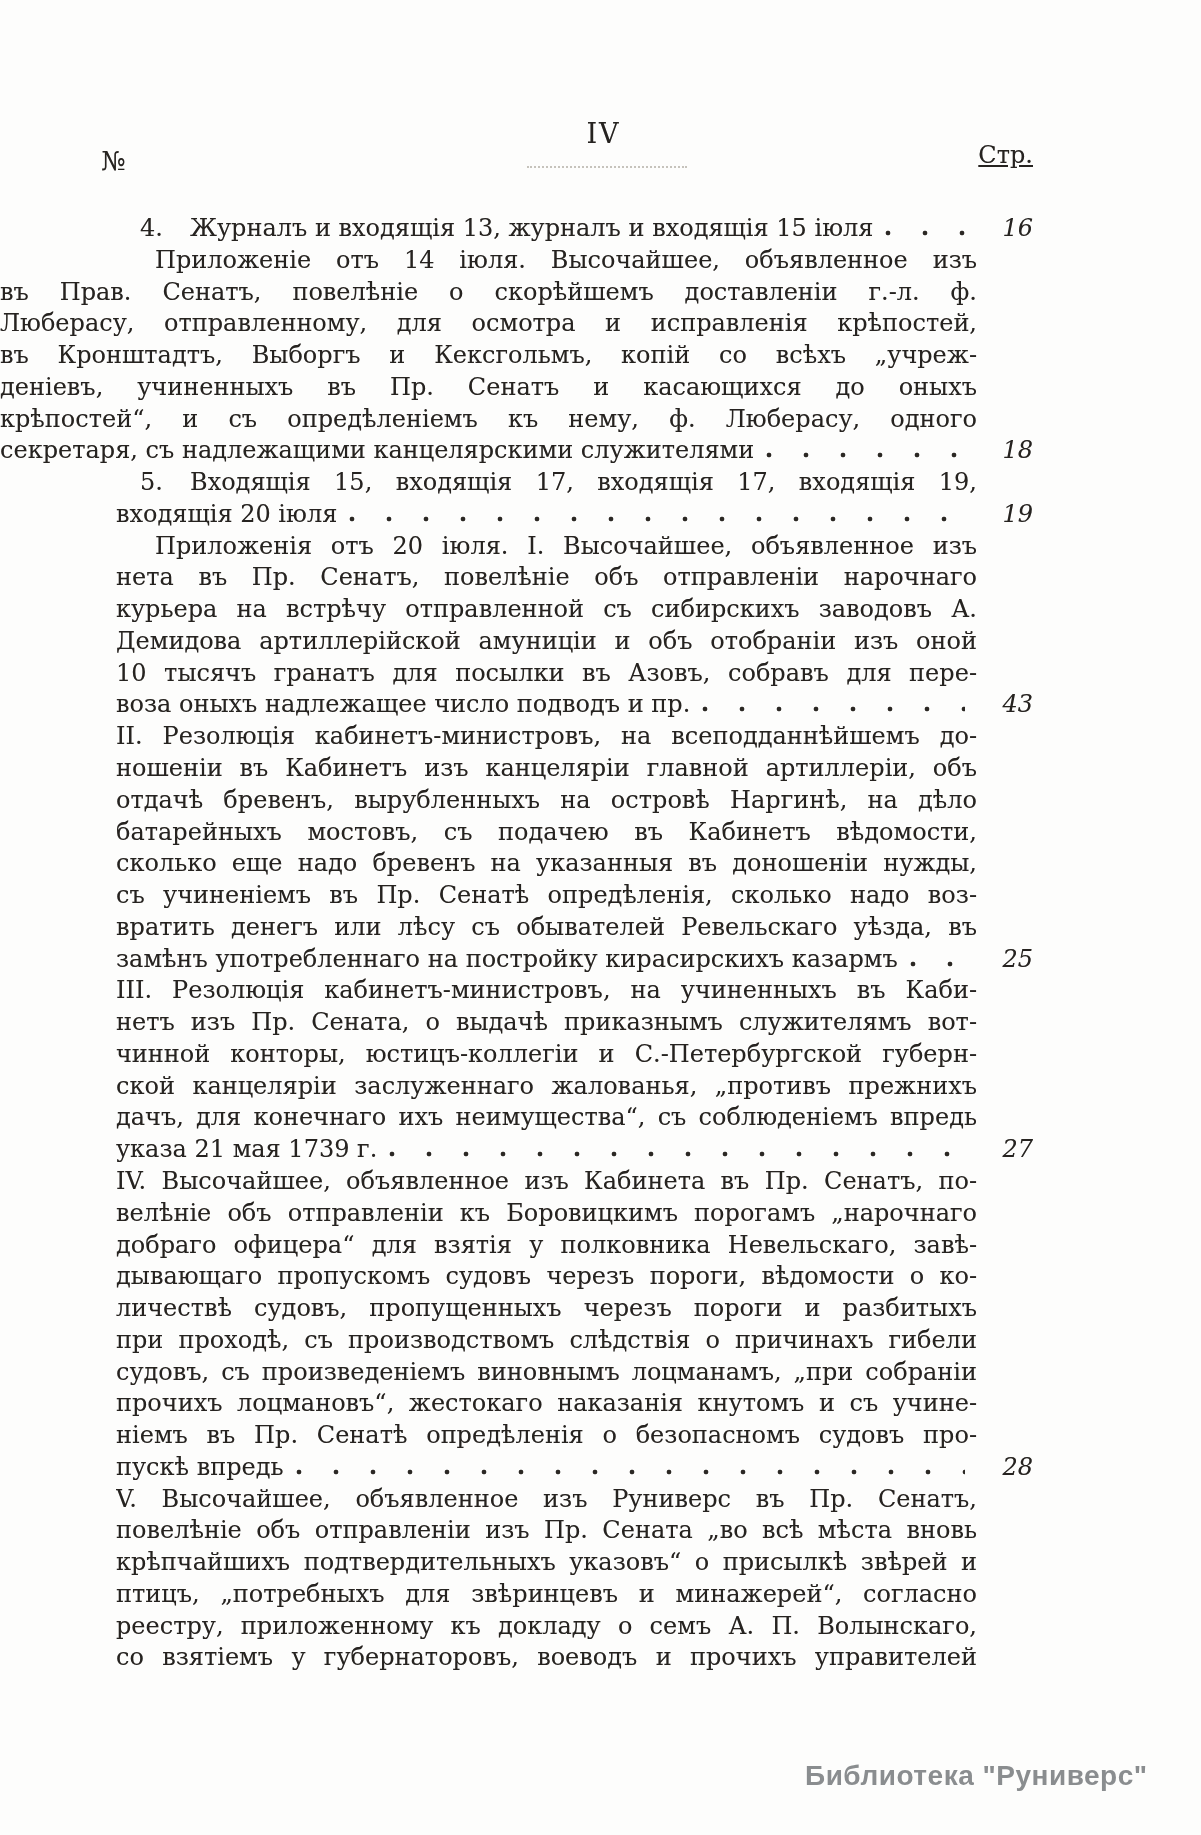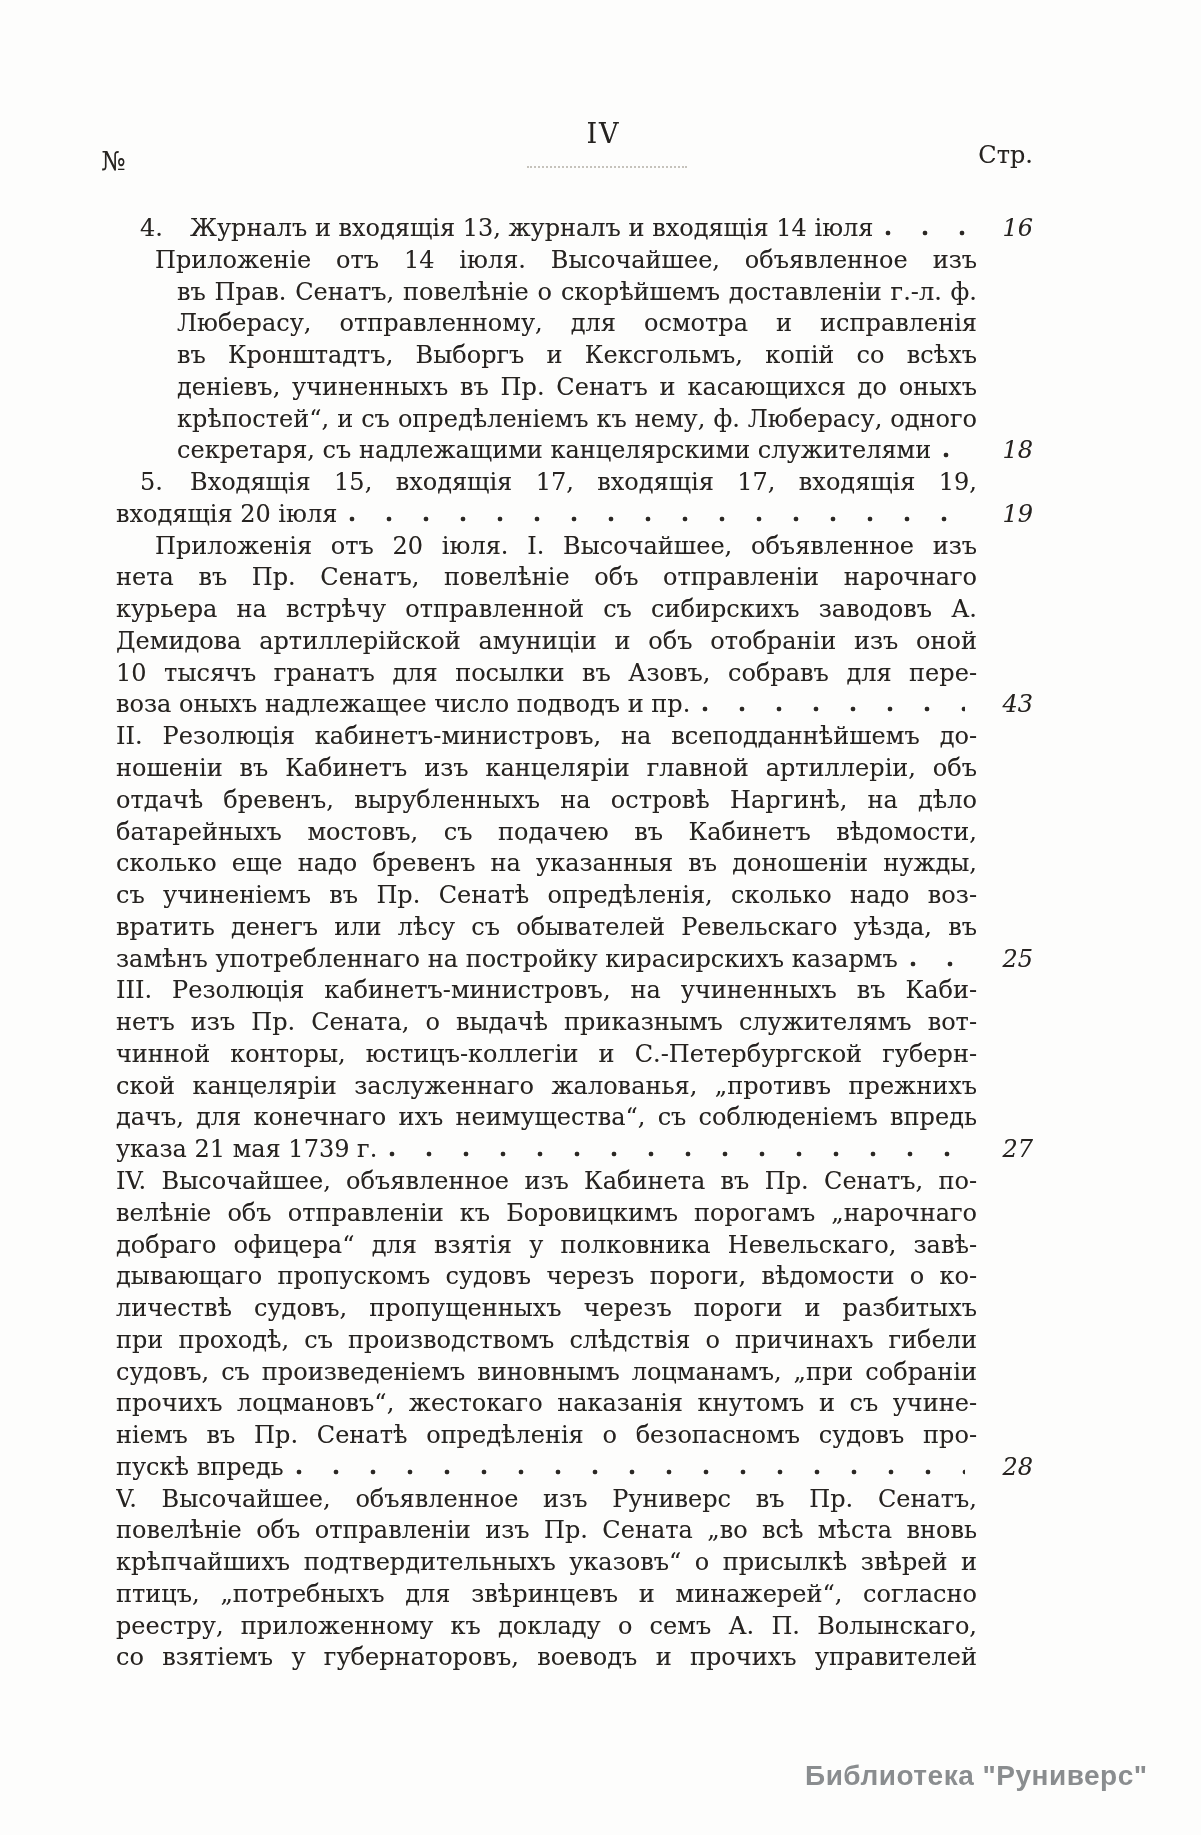--- a/index.html
+++ b/index.html
@@ -17,35 +17,35 @@
   
   .folio {
     position:absolute; top:118px; left:0; right:0;
     text-align:center; font-size:27px; letter-spacing:2px;padding-left:6px;
   }
   .folio-rule {
     position:absolute; top:166px; left:527px; width:160px; height:0;
     border-top:2px dotted #c6c3bc;
   }
   .col-no  { position:absolute; top:146px; left:101px; font-size:26px; }
-  .col-str { position:absolute; top:141px; right:168px; font-size:24px; }
+  .col-str { position:absolute; top:141px; right:168px; font-size:24px;text-decoration:underline; }
   
   .toc {
     position:absolute; top:213px; left:0;
     width:1033px;
   }
   .line {
     position:relative;
     display:flex; align-items:baseline;
     height:31.77px; line-height:31.77px;
     white-space:nowrap;
   }
   .ind-t  { padding-left:190px; }
   .ind-p  { padding-left:155px; }
-  .ind-c1 { padding-left:177px; }
+  .ind-c1 { }
   .ind-c2 { padding-left:116px; }
   .num { position:absolute; left:140px; top:0; }
   .just .txt {
     flex:1 1 auto;
     margin-right:56px;
     text-align:justify;
     text-align-last:justify;
     white-space:normal;
     overflow:hidden; max-height:31.77px;
   }
@@ -74,21 +74,21 @@
 
 <div class="page">
   <div class="folio">IV</div>
   <div class="folio-rule"></div>
   <span class="col-no">№</span>
   <span class="col-str">Стр.</span>
 
   <div class="toc" id="toc">
       <div class="line ind-t leaderline">
         <span class="num">4.</span>
-        <span class="txt">Журналъ и входящія 13, журналъ и входящія 14 іюля</span>
+        <span class="txt">Журналъ и входящія 13, журналъ и входящія 15 іюля</span>
         <span class="leader"></span>
         <span class="pg">16</span>
       </div>
       <div class="line ind-p just">
         <span class="txt">Приложеніе отъ 14 іюля. Высочайшее, объявленное изъ Кабинета</span>
       </div>
       <div class="line ind-c1 just">
         <span class="txt">въ Прав. Сенатъ, повелѣніе о скорѣйшемъ доставленіи г.-л. ф.</span>
       </div>
       <div class="line ind-c1 just">

